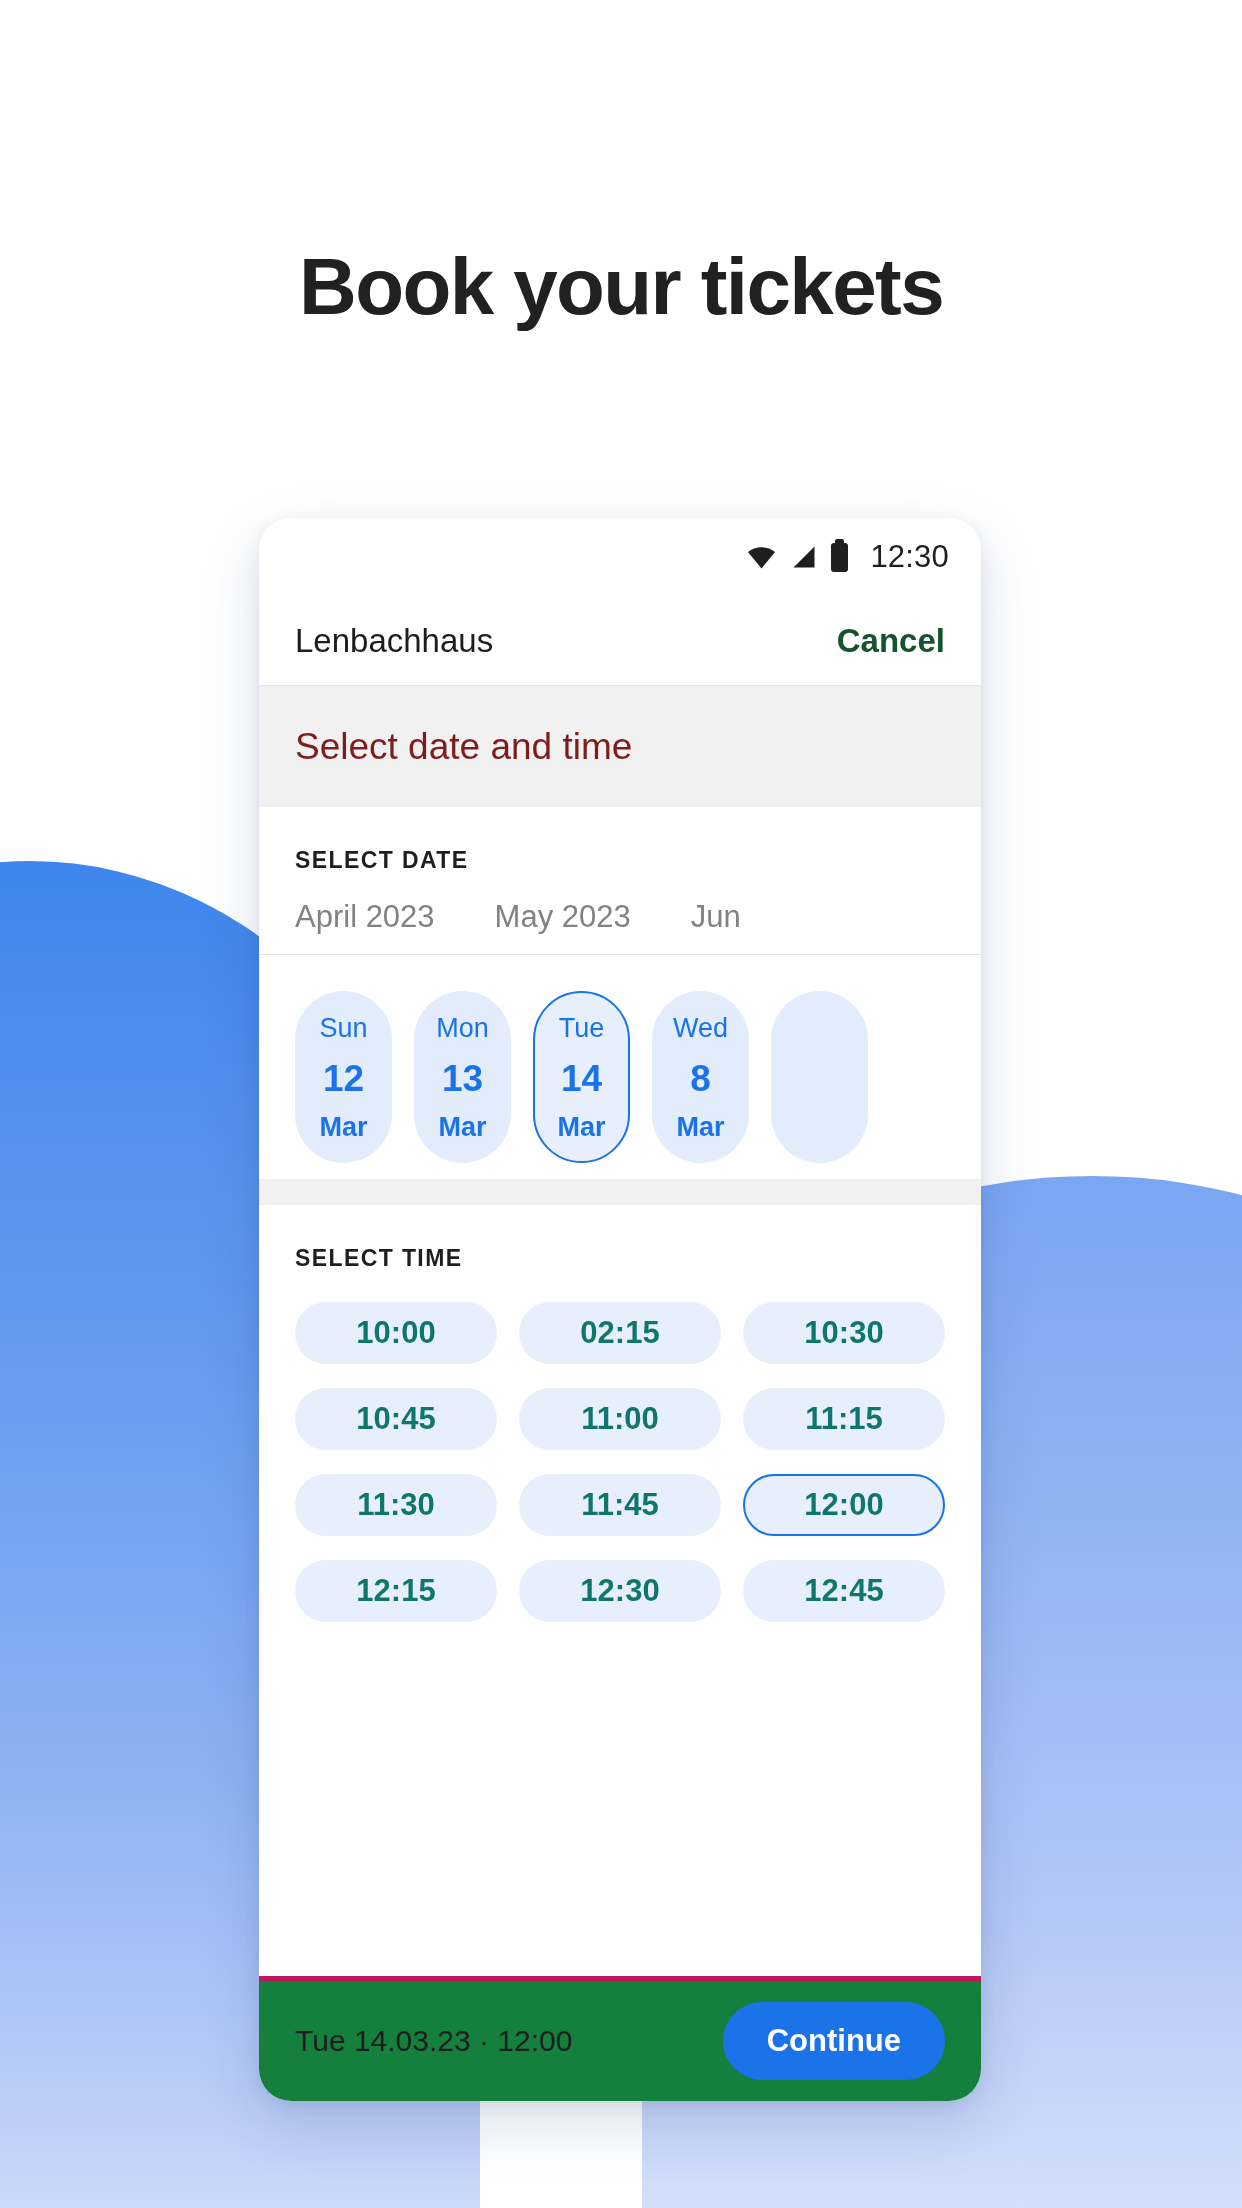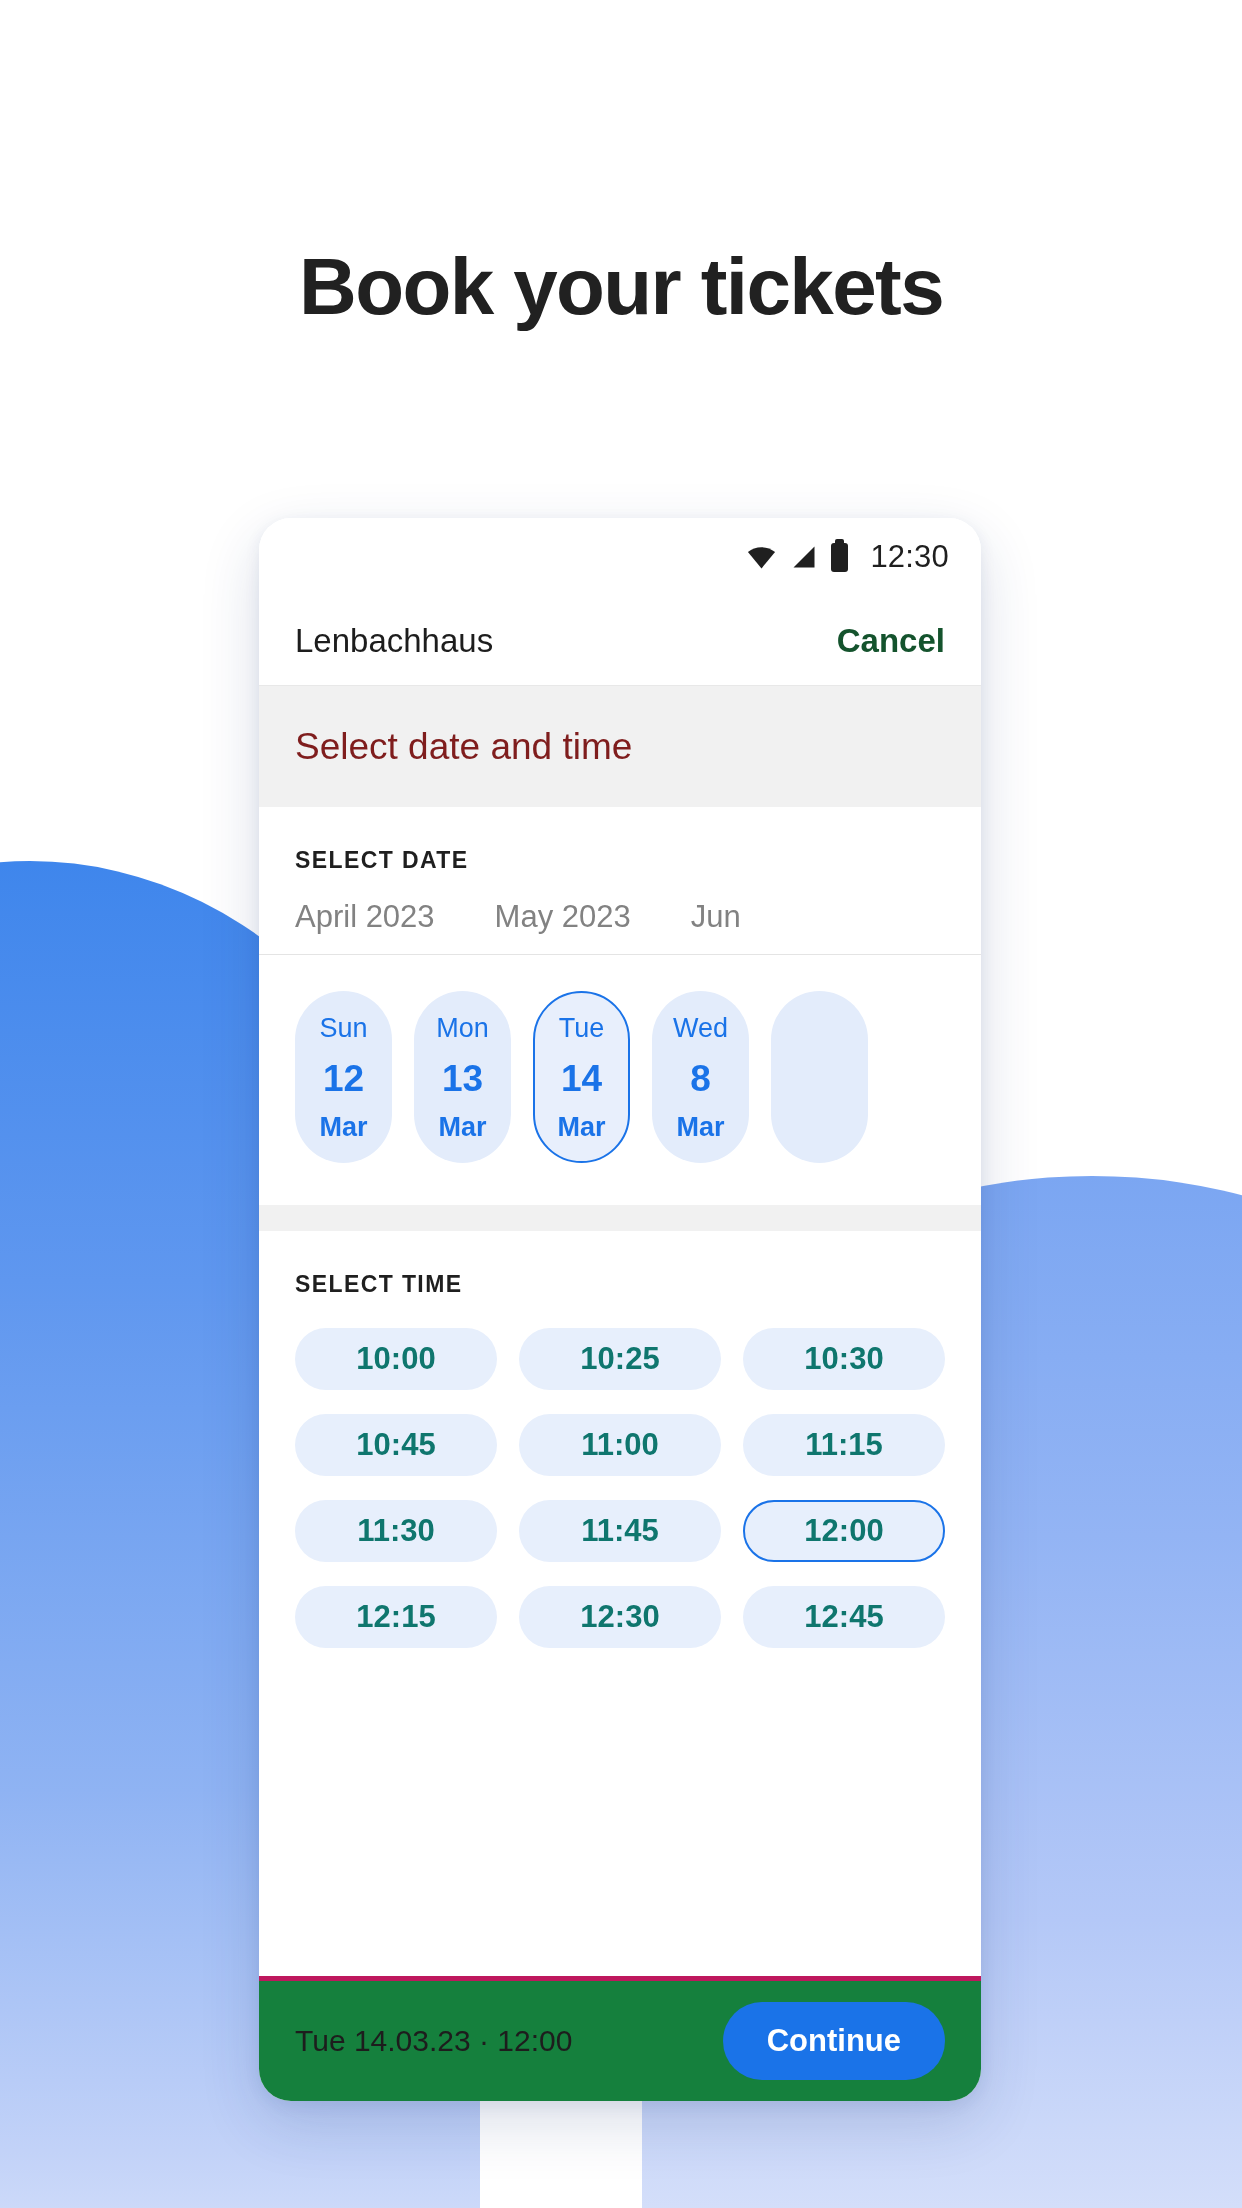--- a/index.html
+++ b/index.html
@@ -168,21 +168,21 @@
     color: #1a73e8;
     font-weight: 700;
     border-bottom: 4px solid #1a73e8;
     margin-bottom: -1px;
   }
 
   
   .date-row {
     display: flex;
     gap: 22px;
-    padding: 36px 0 42px 36px;
+    padding: 36px 0 16px 36px;
     overflow: hidden;
   }
   .date-chip {
     flex: 0 0 97px;
     height: 172px;
     border-radius: 54px;
     background: #e3ecfb;
     display: flex;
     flex-direction: column;
     align-items: center;
@@ -321,21 +321,21 @@
           <span class="chip-mon"></span>
         </div>
       </div>
 
       <div class="strip"></div>
 
       <div class="section-label">SELECT TIME</div>
 
       <div class="time-grid">
         <div class="time-chip">10:00</div>
-        <div class="time-chip">10:25</div>
+        <div class="time-chip">02:15</div>
         <div class="time-chip">10:30</div>
         <div class="time-chip">10:45</div>
         <div class="time-chip">11:00</div>
         <div class="time-chip">11:15</div>
         <div class="time-chip">11:30</div>
         <div class="time-chip">11:45</div>
         <div class="time-chip selected">12:00</div>
         <div class="time-chip">12:15</div>
         <div class="time-chip">12:30</div>
         <div class="time-chip">12:45</div>

